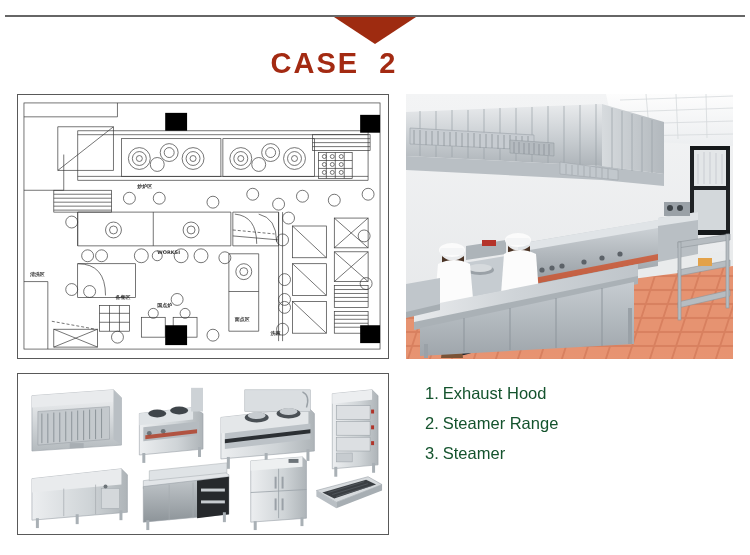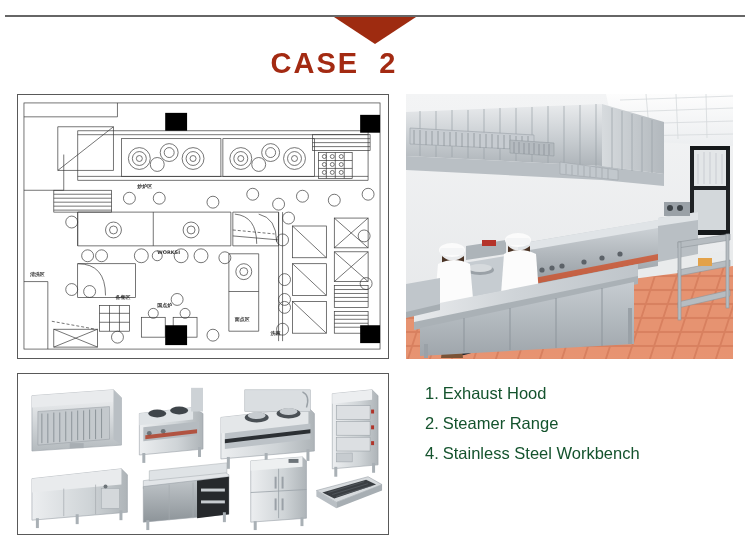--- a/index.html
+++ b/index.html
@@ -596,15 +596,15 @@
 </div>
 
 <div id="equipment-list">
   <div class="equip-item">
     <span class="equip-num">1.</span><span>Exhaust Hood</span>
   </div>
   <div class="equip-item">
     <span class="equip-num">2.</span><span>Steamer Range</span>
   </div>
   <div class="equip-item">
-    <span class="equip-num">4.</span><span>Stainless Steel Workbench</span>
+    <span class="equip-num">3.</span><span>Steamer</span>
   </div>
 </div>
 
 </body></html>

